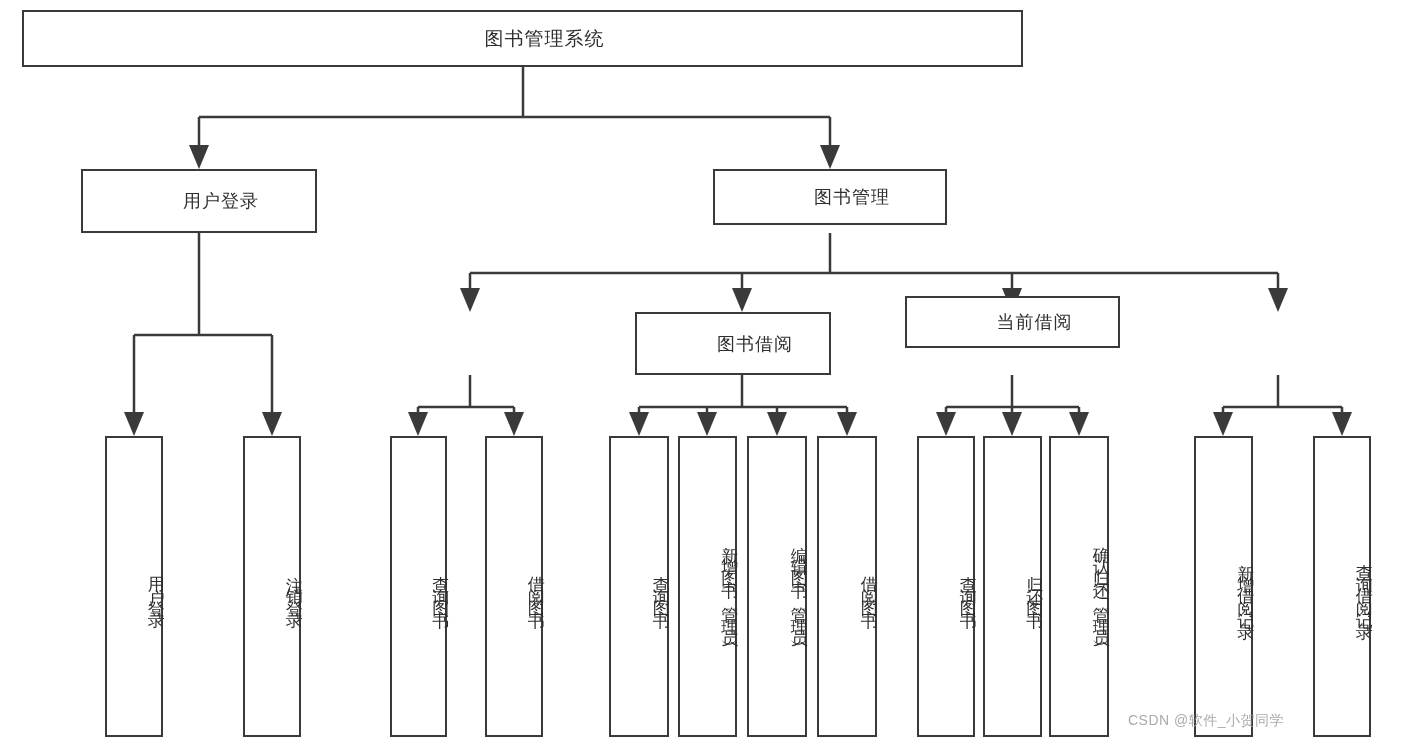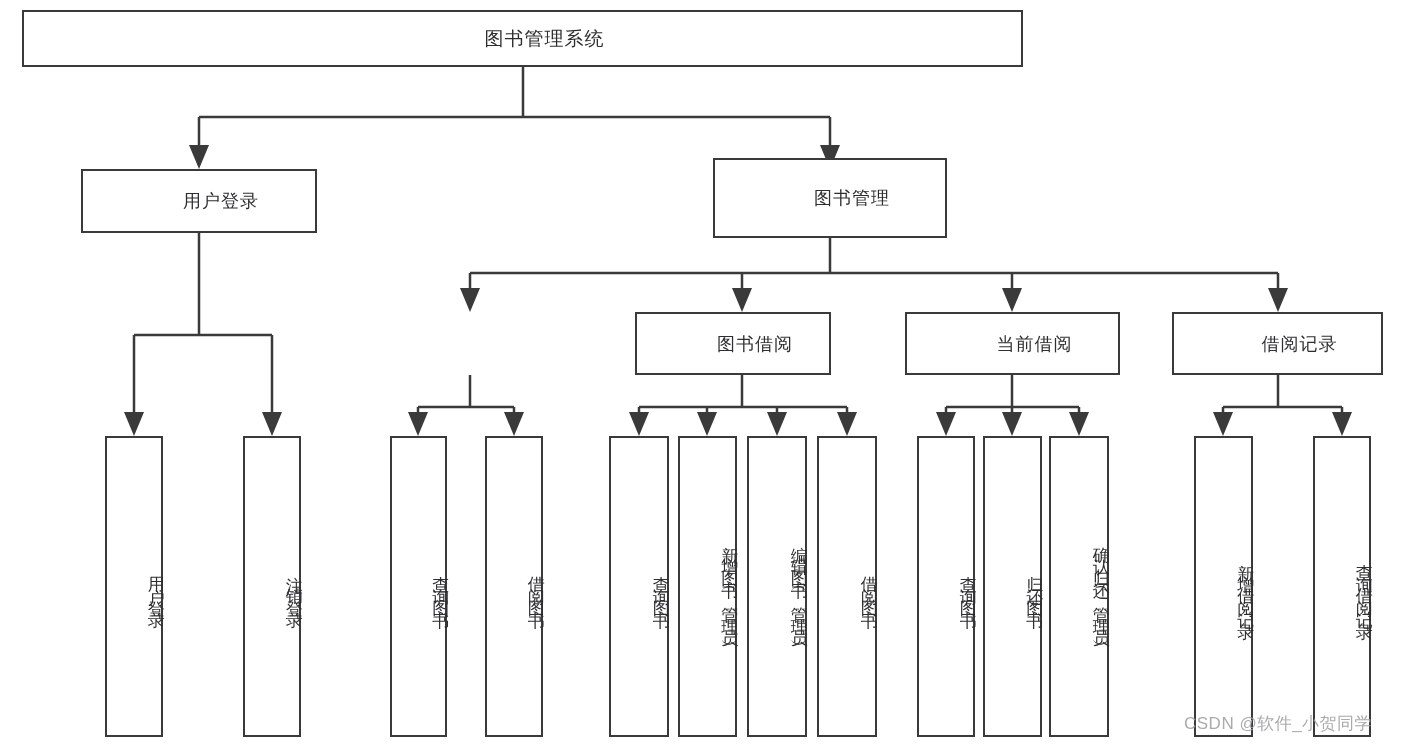--- a/index.html
+++ b/index.html
@@ -12,21 +12,21 @@
     position:absolute;box-sizing:border-box;border:2.5px solid var(--line,#3a3a3a);
     background:#ffffff;display:flex;align-items:center;justify-content:center;
     font-size:18px;letter-spacing:1px;white-space:nowrap;padding-left:44px;
   }
   .root{font-size:19px;}
   .leaf span{
     writing-mode:vertical-rl;text-orientation:mixed;letter-spacing:12px;
     font-size:17px;line-height:1.15;
   }
   .watermark{
-    position:absolute;left:1184px;top:712px;font-size:17px;letter-spacing:.5px;
+    position:absolute;left:1128px;top:712px;font-size:14px;letter-spacing:.5px;
     color:var(--wm,#a2a2a6);white-space:nowrap;z-index:5;opacity:.9;
   }
 </style>
 </head>
 <body>
 
 <div class="canvas">
 
   <svg class="wires" width="1405" height="747" viewBox="0 0 1405 747" aria-hidden="true">
     <path fill="none" stroke="#3a3a3a" stroke-width="2.5" d="M523 67 V117 M199 117 H830 M199 117 V147 M830 117 V147
@@ -61,32 +61,29 @@
     </g>
   </svg>
 
   <div class="box root" style="left:22px;top:10px;width:1001px;height:57px">
     <span>图书管理系统</span>
   </div>
 
   <div class="box" style="left:81px;top:169px;width:236px;height:64px">
     <span>用户登录</span>
   </div>
-  <div class="box" style="left:713px;top:158px;width:234px;height:80px">
+  <div class="box" style="left:713px;top:169px;width:234px;height:56px">
     <span>图书管理</span>
   </div>
 
   <div class="box" style="left:635px;top:312px;width:196px;height:63px">
     <span>图书借阅</span>
   </div>
-  <div class="box" style="left:905px;top:312px;width:215px;height:63px">
+  <div class="box" style="left:905px;top:296px;width:215px;height:52px">
     <span>当前借阅</span>
-  </div>
-  <div class="box" style="left:1172px;top:312px;width:211px;height:63px">
-    <span>借阅记录</span>
   </div>
 
   <div class="box leaf" style="left:105px;top:436px;width:58px;height:301px">
     <span>用户登录</span>
   </div>
   <div class="box leaf" style="left:243px;top:436px;width:58px;height:301px">
     <span>注销登录</span>
   </div>
 
   <div class="box leaf" style="left:390px;top:436px;width:57px;height:301px">

